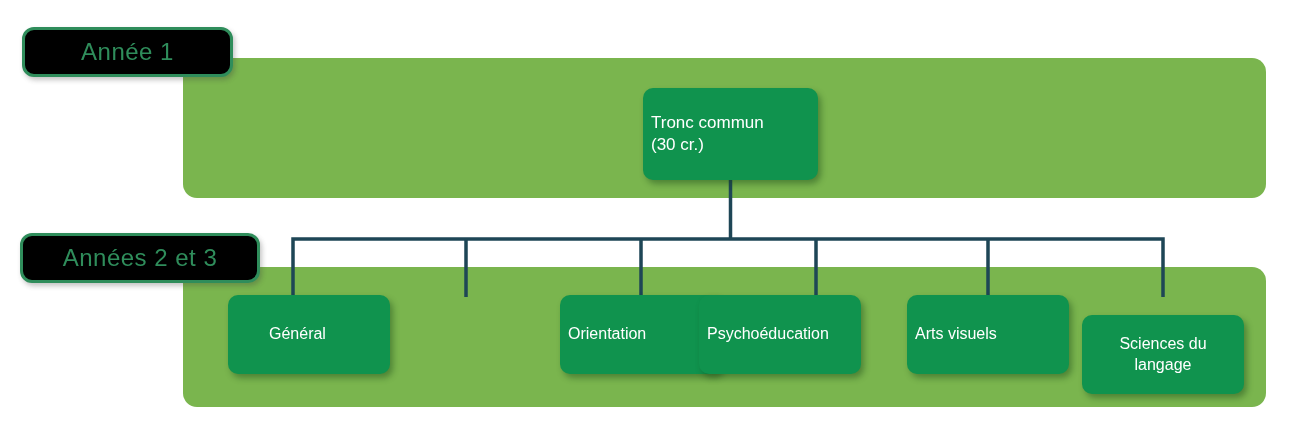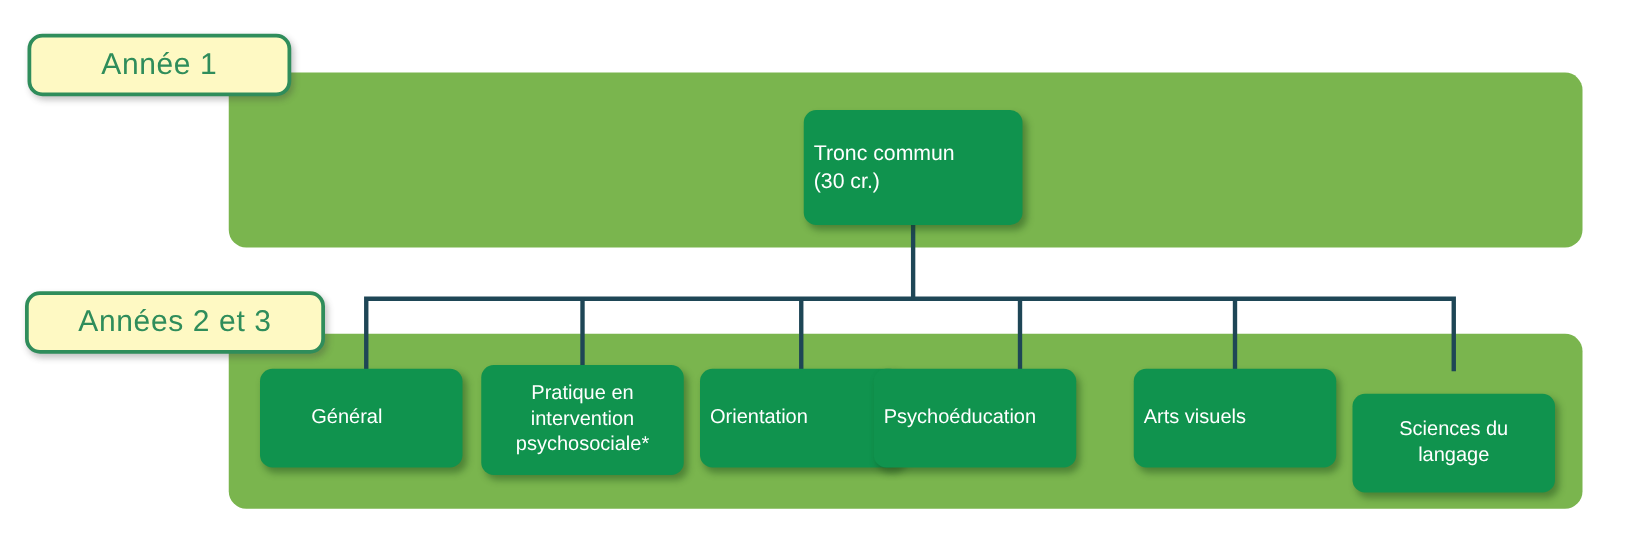--- a/index.html
+++ b/index.html
@@ -30,21 +30,21 @@
   .connectors{
     position:absolute;left:0;top:0;width:1300px;height:435px;
   }
   .connectors path{
     fill:none;
     stroke:var(--connector);
     stroke-width:3.5px;
   }
   .year-label{
     position:absolute;
-    background:#fef9c3;
+    background:#000000;
     border:3px solid var(--accent-green);
     border-radius:12px;
     box-shadow:2px 3px 5px rgba(60,60,60,0.30);
     display:flex;align-items:center;justify-content:center;
     color:var(--accent-green);
     font-size:24px;
     letter-spacing:0.5px;
   }
   .label1{left:22px;top:27px;width:211px;height:50px;}
   .label2{left:20px;top:233px;width:240px;height:50px;}
@@ -55,21 +55,21 @@
     box-shadow:3px 4px 6px rgba(25,70,25,0.45);
     display:flex;flex-direction:column;align-items:flex-start;justify-content:center;
     color:var(--node-text);
     font-size:16px;
     line-height:1.3;
     text-align:center;
     padding:4px 8px;
   }
   .trunk-node{left:643px;top:88px;width:175px;height:92px;font-size:17px;}
   .branch{top:295px;width:162px;height:79px;}
-  .b0{left:208px;padding-left:41px;}
+  .b0{left:228px;padding-left:41px;}
   .b1{left:385px;top:292px;height:88px;}
   .b2{left:560px;}
   .b3{left:699px;}
   .b4{left:907px;}
   .b5{left:1082px;margin-top:20px;}
 </style>
 </head>
 <body>
 
 <div class="stage">
@@ -92,23 +92,20 @@
   </div>
 
   <div class="node trunk-node">
     <div>Tronc commun</div>
     <div>(30 cr.)</div>
   </div>
 
   <div class="node branch b0">
     <span>Général</span>
   </div>
-  <div class="node branch b1">
-    <span>Pratique en intervention psychosociale*</span>
-  </div>
   <div class="node branch b2">
     <span>Orientation</span>
   </div>
   <div class="node branch b3">
     <span>Psychoéducation</span>
   </div>
   <div class="node branch b4">
     <span>Arts visuels</span>
   </div>
   <div class="node branch b5">

